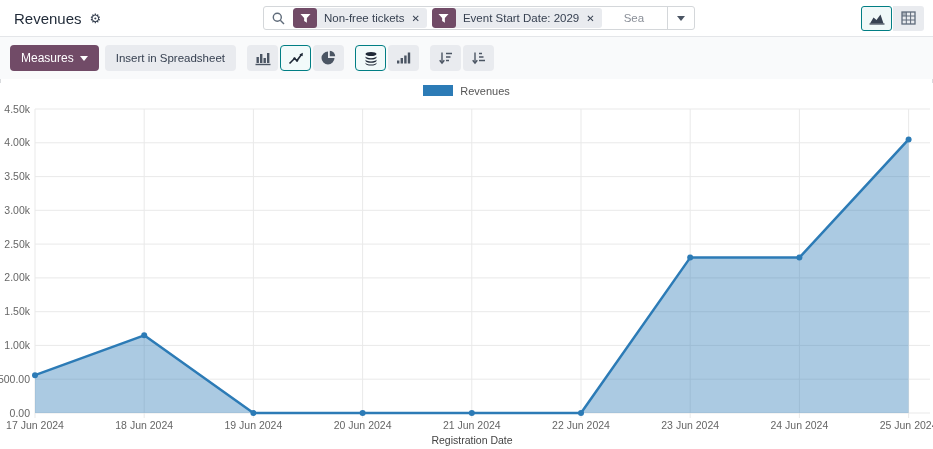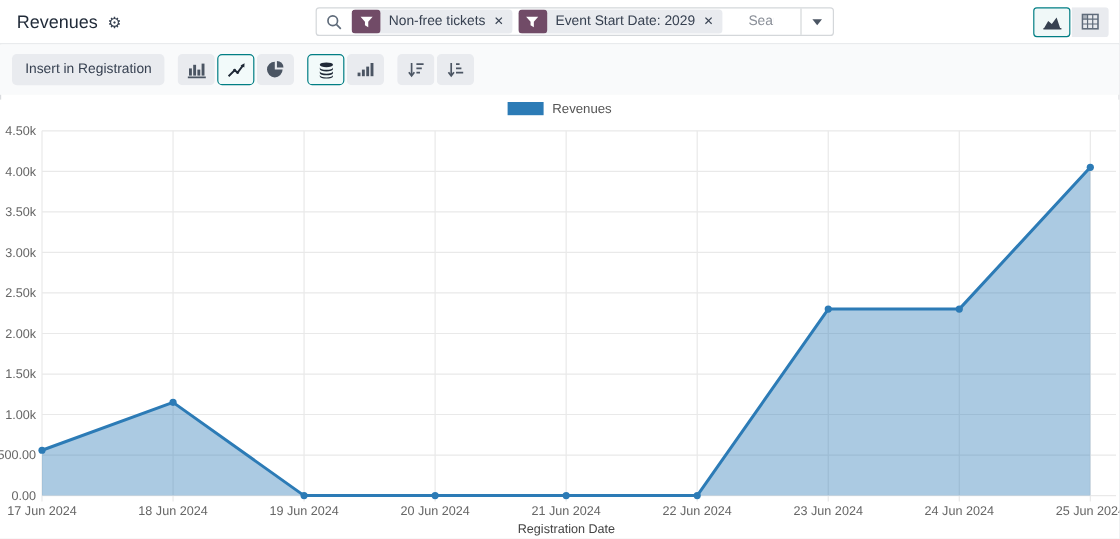--- a/index.html
+++ b/index.html
@@ -161,22 +161,26 @@
           <line x1="9.6" y1="1" x2="9.6" y2="13" stroke="#5f6b7a"></line>
           <line x1="1" y1="5" x2="14" y2="5" stroke="#5f6b7a"></line>
           <line x1="1" y1="9" x2="14" y2="9" stroke="#5f6b7a"></line>
           <rect x="1" y="1" width="4.3" height="4" fill="#5f6b7a" opacity="0.45"></rect>
         </svg>
     </button>
   </div>
 </div>
 
 <div class="toolbar">
-
-  <button class="btn-secondary">Insert in Registration</button>
+  <button class="btn-measures">
+    <span>Measures</span>
+    <span class="tri-down"></span>
+  </button>
+
+  <button class="btn-secondary">Insert in Spreadsheet</button>
 
   <div class="icon-group">
     <button class="icon-btn">
       <svg width="16" height="15" viewBox="0 0 16 15">
           <rect x="1.5" y="6" width="2.4" height="6" fill="currentColor"></rect>
           <rect x="5" y="3" width="2.4" height="9" fill="currentColor"></rect>
           <rect x="8.5" y="7" width="2.4" height="5" fill="currentColor"></rect>
           <rect x="12" y="2" width="2.4" height="10" fill="currentColor"></rect>
           <line x1="0.5" y1="13.5" x2="15.5" y2="13.5" stroke="currentColor" stroke-width="1.4"></line>
         </svg>

